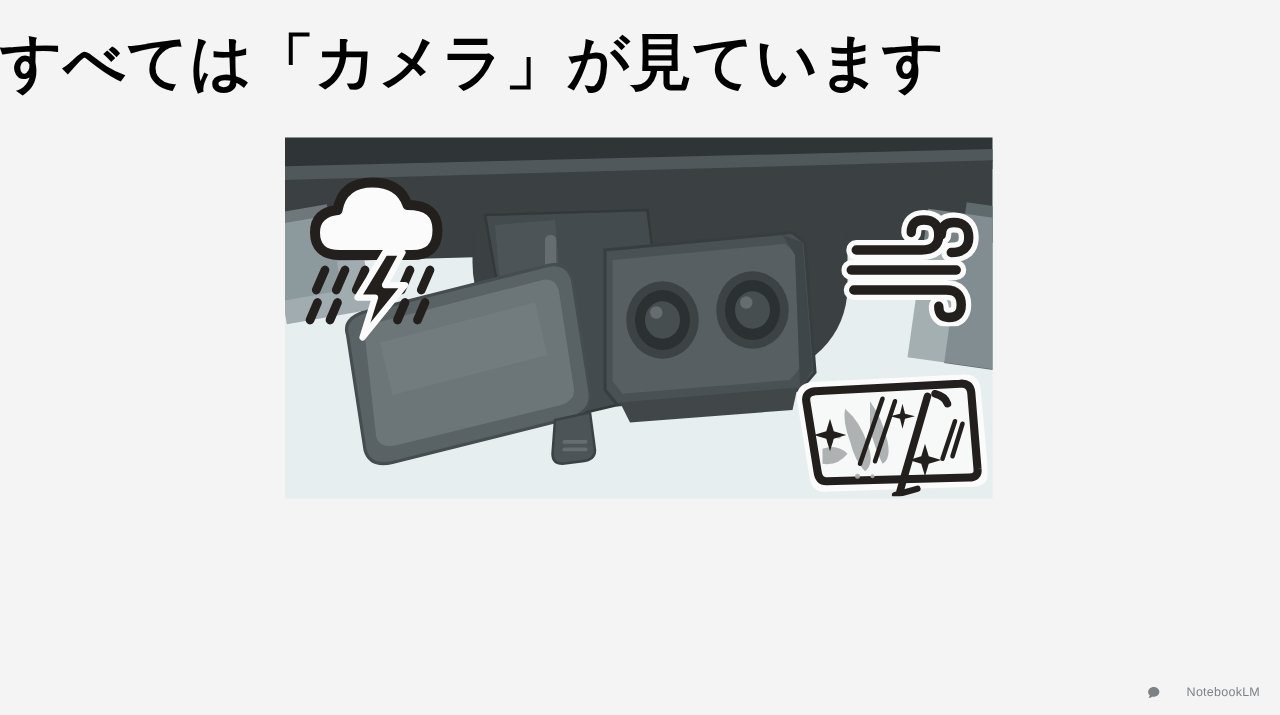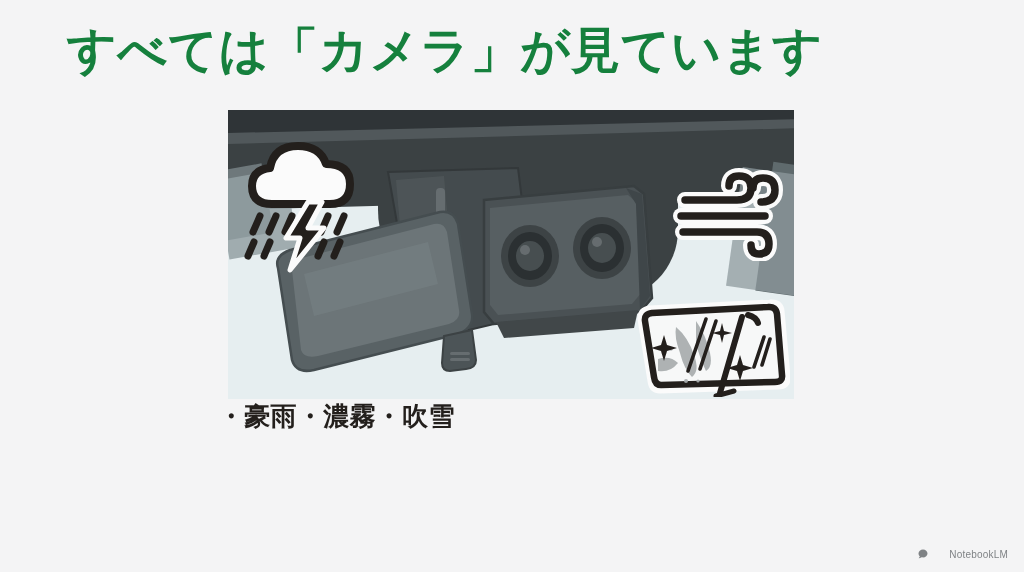--- a/index.html
+++ b/index.html
@@ -17,25 +17,25 @@
     background: #f4f4f5;
     overflow: hidden;
   }
 
   
   #slide-title {
     position: absolute;
     left: 0;
     top: 22px;
     width: 823px;
-    text-align: right;
+    text-align: left;
     font-size: 49px;
     font-weight: bold;
     letter-spacing: 0.5px;
-    color: #15803d;
+    color: #000000;
     line-height: 1.15;
     white-space: nowrap;
   }
 
   
   #illustration {
     position: absolute;
     left: 228px;
     top: 110px;
     width: 566px;
@@ -284,21 +284,20 @@
         <path d="M90 96 L112 20"></path>
         <path d="M118 18 Q126 20 128 26"></path>
       </g>
       <g stroke="#231f1c" stroke-width="5" stroke-linecap="round" fill="none">
         <path d="M86 99 L104 94"></path>
       </g>
     </svg>
   </div>
 
   <div id="body-text">
-    <div class="line">・豪雨・濃霧・吹雪</div>
   </div>
 
   <div id="watermark">
     <svg class="wm-icon" viewBox="0 0 24 24">
       <path d="M12 3 C7 3 3 6.5 3 11 c0 2.2 1 4.1 2.7 5.4 C5.3 18 4.4 19.4 3.3 20.4
                c2.6 .3 4.7 -.6 6.1 -1.7 .8 .2 1.7 .3 2.6 .3 5 0 9 -3.5 9 -8
                S17 3 12 3 Z" fill="#6b6f72"></path>
     </svg>
     <span>NotebookLM</span>
   </div>

